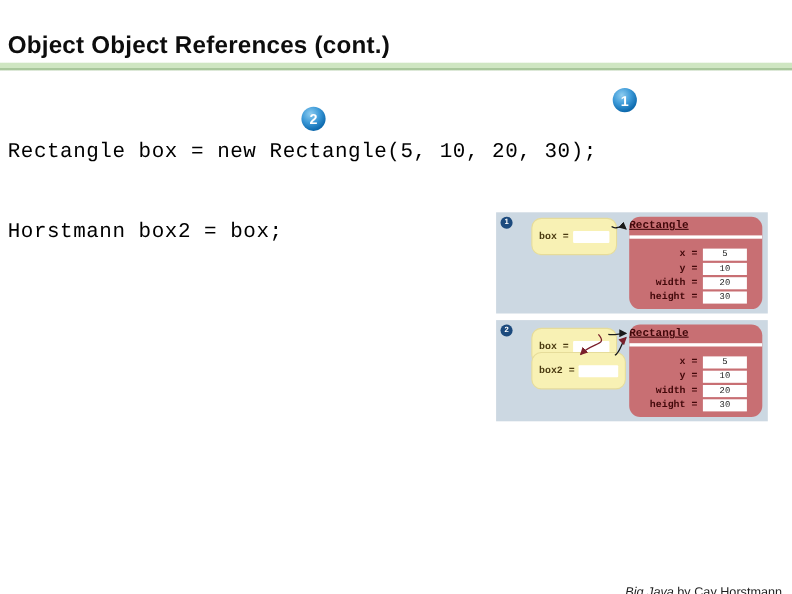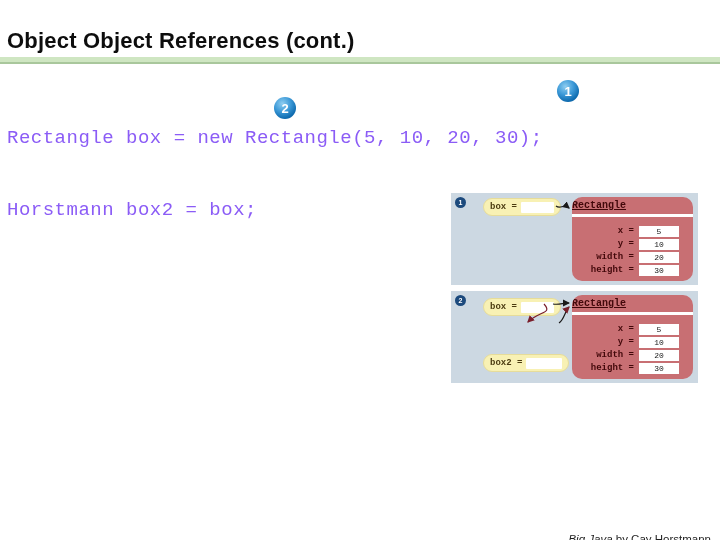--- a/index.html
+++ b/index.html
@@ -35,21 +35,21 @@
 
   
   .code-block {
     position: absolute;
     left: 7px;
     top: 78px;
     font-family: "Liberation Mono", "DejaVu Sans Mono", monospace;
     font-size: 19px;
     line-height: 24px;
     letter-spacing: 0.5px;
-    color: #8b5cf6;
+    color: #000000;
     white-space: pre;
   }
 
   
   .code-badge {
     position: absolute;
     width: 22px;
     height: 22px;
     border-radius: 50%;
     background: radial-gradient(circle at 38% 30%, #8ecdf0 0%, #3d9ad8 40%, #0f6cb0 72%, #0a5694 100%);
@@ -94,36 +94,36 @@
   .ref-pill {
     position: absolute;
     left: 32px;
     height: 18px;
     border-radius: 9px;
     background: #f8f1b4;
     border: 1px solid #e6dc9a;
     display: flex;
     align-items: center;
     gap: 4px;
-    padding: 0 6px;
+    padding: 16px 6px;
     font-family: "Liberation Mono", "DejaVu Sans Mono", monospace;
     font-size: 9px;
     font-weight: bold;
     color: #4a3a10;
     white-space: nowrap;
   }
   .ref-pill .slot {
     width: 36px;
     height: 11px;
     background: #ffffff;
     border-radius: 1px;
   }
   .d1 .ref-pill.r1 { top: 5px; width: 78px; }
   .d2 .ref-pill.r1 { top: 7px; width: 78px; }
-  .d2 .ref-pill.r2 { top: 29px; width: 86px; margin-top: 34px; }
+  .d2 .ref-pill.r2 { top: 29px; width: 86px; }
 
   .object-card {
     position: absolute;
     left: 121px;
     top: 4px;
     width: 121px;
     height: 84px;
     background: #c86f73;
     border-radius: 10px;
     overflow: hidden;

